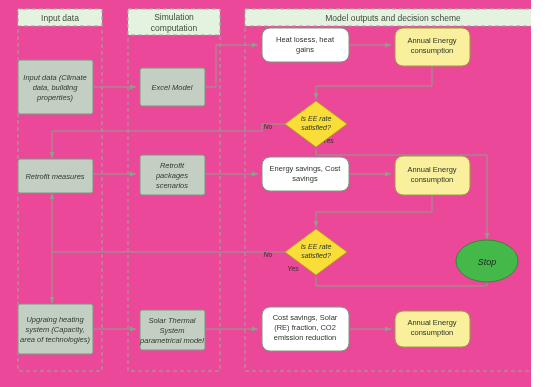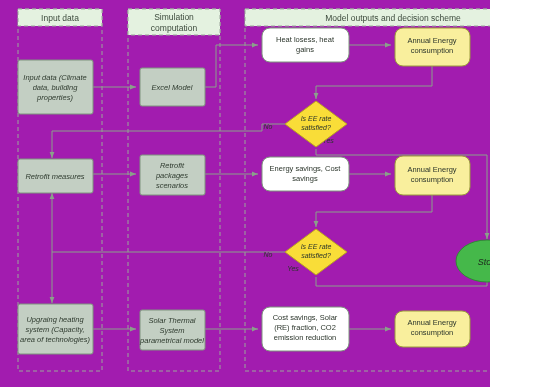--- a/index.html
+++ b/index.html
@@ -1,17 +1,17 @@
 <!DOCTYPE html>
 <html><head>
 <meta charset="utf-8">
 <style>
   html,body{margin:0;padding:0;background:#ffffff;}
   body{width:550px;height:387px;font-family:"Liberation Sans",sans-serif;}
-  #canvas{position:relative;width:462px;height:387px;overflow:hidden;background:#a21caf;padding-left:28px;}
+  #canvas{position:relative;width:531px;height:387px;overflow:hidden;background:#ec4899;}
   svg#diagram{position:absolute;left:0;top:0;width:550px;height:387px;}
 
   .lane-box{fill:none;stroke:#9aa79a;stroke-width:1;stroke-dasharray:4 3;}
   .lane-hdr{fill:#e4f2e0;stroke:#9aa79a;stroke-width:1;stroke-dasharray:4 3;}
   .lane-title{font-size:8.5px;fill:#3c4a3c;text-anchor:middle;font-family:"Liberation Sans",sans-serif;}
 
   .proc{fill:#c3cfc3;stroke:#7e947e;stroke-width:1;}
   .proc-txt{font-size:7.5px;fill:#2f3b2f;font-style:italic;text-anchor:middle;font-family:"Liberation Sans",sans-serif;}
 
   .out{fill:#ffffff;stroke:#7e947e;stroke-width:1;}

